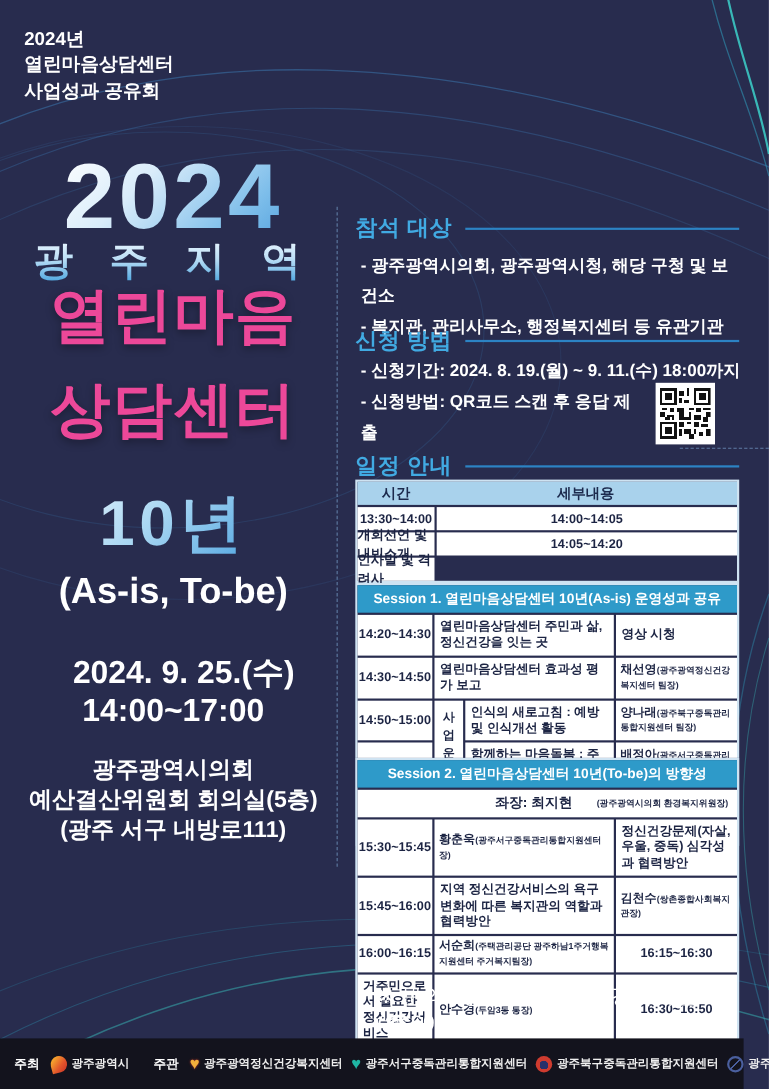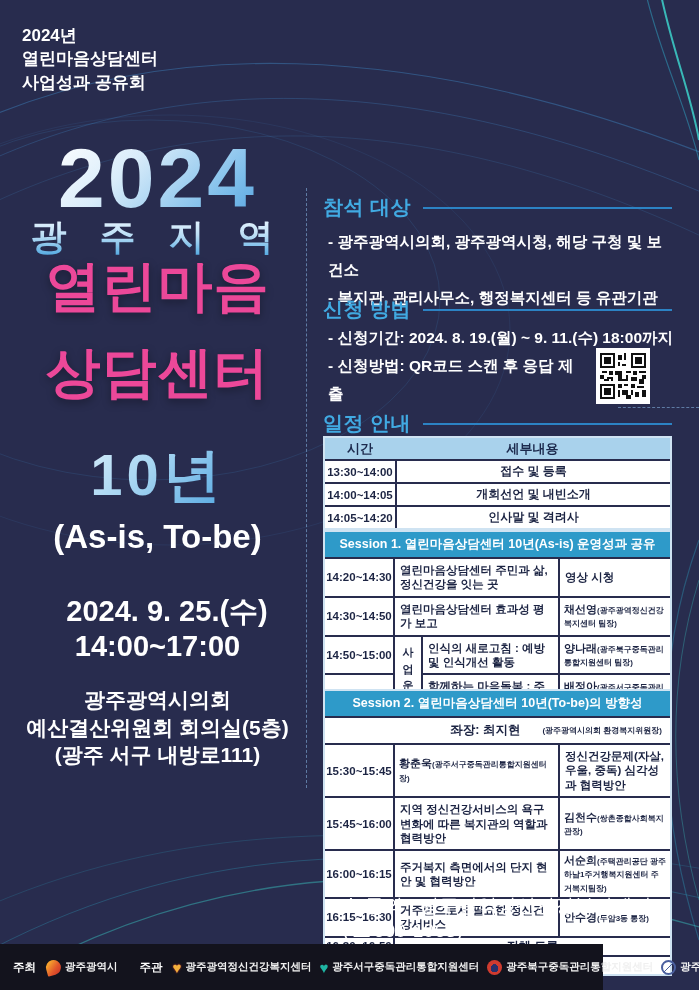--- a/index.html
+++ b/index.html
@@ -77,21 +77,21 @@
   #table-s1 .breakcell { grid-column:2 / -1; justify-content:center; font-size:12px; }
 
   #table-s2 { top:689px; grid-template-columns:68px 1fr 110px; }
   #table-s2 .span-all { grid-column:1 / -1; }
   #table-s2 .chair { grid-column:1 / -1; justify-content:flex-end; padding:4px 8px; font-size:12.5px;gap:22px; }
   #table-s2 .mergecell { grid-column:2 / -1; justify-content:center; font-size:12px; }
 
   .contact { left:343px; top:893px; font-size:19px; font-weight:400; color:#fff; letter-spacing:.3px; }
 
   
-  .footer { left:0; bottom:0; width:603px; height:46px; background:#13131d; display:flex; align-items:center; padding:0 13px; }
+  .footer { left:0; bottom:0; width:676px; height:46px; background:#13131d; display:flex; align-items:center; padding:0 13px; }
   .footer .lbl { font-size:11.5px; font-weight:800; color:#fff; white-space:nowrap; }
   .footer .bar { width:2px; height:12px; background:#d8d8d8; margin:0 6px 0 4px; }
   .footer .orgname { font-size:10.5px; font-weight:600; color:#f0f0f0; white-space:nowrap; margin-right:8px; }
   .logo { display:inline-block; width:15px; height:15px; margin-right:4px; flex:0 0 auto; }
   .logo-city { background:linear-gradient(140deg,#f5a22d 20%,#e2572b 60%,#c93327 95%); border-radius:50% 50% 50% 6%; transform:rotate(-15deg); }
   .logo-heart { font-size:15px; line-height:15px; width:auto; }
   .logo-heart.yellow { color:#f2b03c; text-shadow:0 0 2px #d8402e; }
   .logo-heart.teal { color:#1fb5a3; }
   .logo-circle-red { border-radius:50%; background:radial-gradient(circle at 50% 55%, #27306b 0 35%, #cf3b2f 36% 100%); }
   .logo-circle-navy { border-radius:50%; border:2px solid #4a5f9e; background:linear-gradient(135deg, transparent 46%, #4a5f9e 47%, #4a5f9e 53%, transparent 54%); }
@@ -211,21 +211,20 @@
     <span class="htxt">일정 안내</span>
     <span class="hline"></span>
   </div>
 
   <div class="abs tbl" id="table-intro">
     <div class="cell thead headrow">
       <span class="h1">시간</span>
       <span class="h2">세부내용</span>
     </div>
     <div class="cell time">13:30~14:00</div>
-    <div class="cell detail">접수 및 등록</div>
     <div class="cell time">14:00~14:05</div>
     <div class="cell detail">개회선언 및 내빈소개</div>
     <div class="cell time">14:05~14:20</div>
     <div class="cell detail">인사말 및 격려사</div>
   </div>
 
   <div class="abs tbl" id="table-s1">
     <div class="cell sess-title span-all">Session 1. 열린마음상담센터 10년(As-is) 운영성과 공유</div>
 
     <div class="cell time">14:20~14:30</div>
@@ -262,21 +261,20 @@
 
     <div class="cell time">15:30~15:45</div>
     <div class="cell speaker"><span>황춘욱</span><span class="affil">(광주서구중독관리통합지원센터장)</span></div>
     <div class="cell topic">정신건강문제(자살, 우울, 중독) 심각성과 협력방안</div>
 
     <div class="cell time">15:45~16:00</div>
     <div class="cell topic">지역 정신건강서비스의 욕구변화에 따른 복지관의 역할과 협력방안</div>
     <div class="cell speaker"><span>김천수</span><span class="affil">(쌍촌종합사회복지관장)</span></div>
 
     <div class="cell time">16:00~16:15</div>
-    <div class="cell topic">주거복지 측면에서의 단지 현안 및 협력방안</div>
     <div class="cell speaker"><span>서순희</span><span class="affil">(주택관리공단 광주하남1주거행복지원센터 주거복지팀장)</span></div>
 
     <div class="cell time">16:15~16:30</div>
     <div class="cell topic">거주민으로서 필요한 정신건강서비스</div>
     <div class="cell speaker"><span>안수경</span><span class="affil">(두암3동 통장)</span></div>
 
     <div class="cell time">16:30~16:50</div>
     <div class="cell mergecell">전체 토론</div>
 
     <div class="cell time">16:50~17:00</div>

